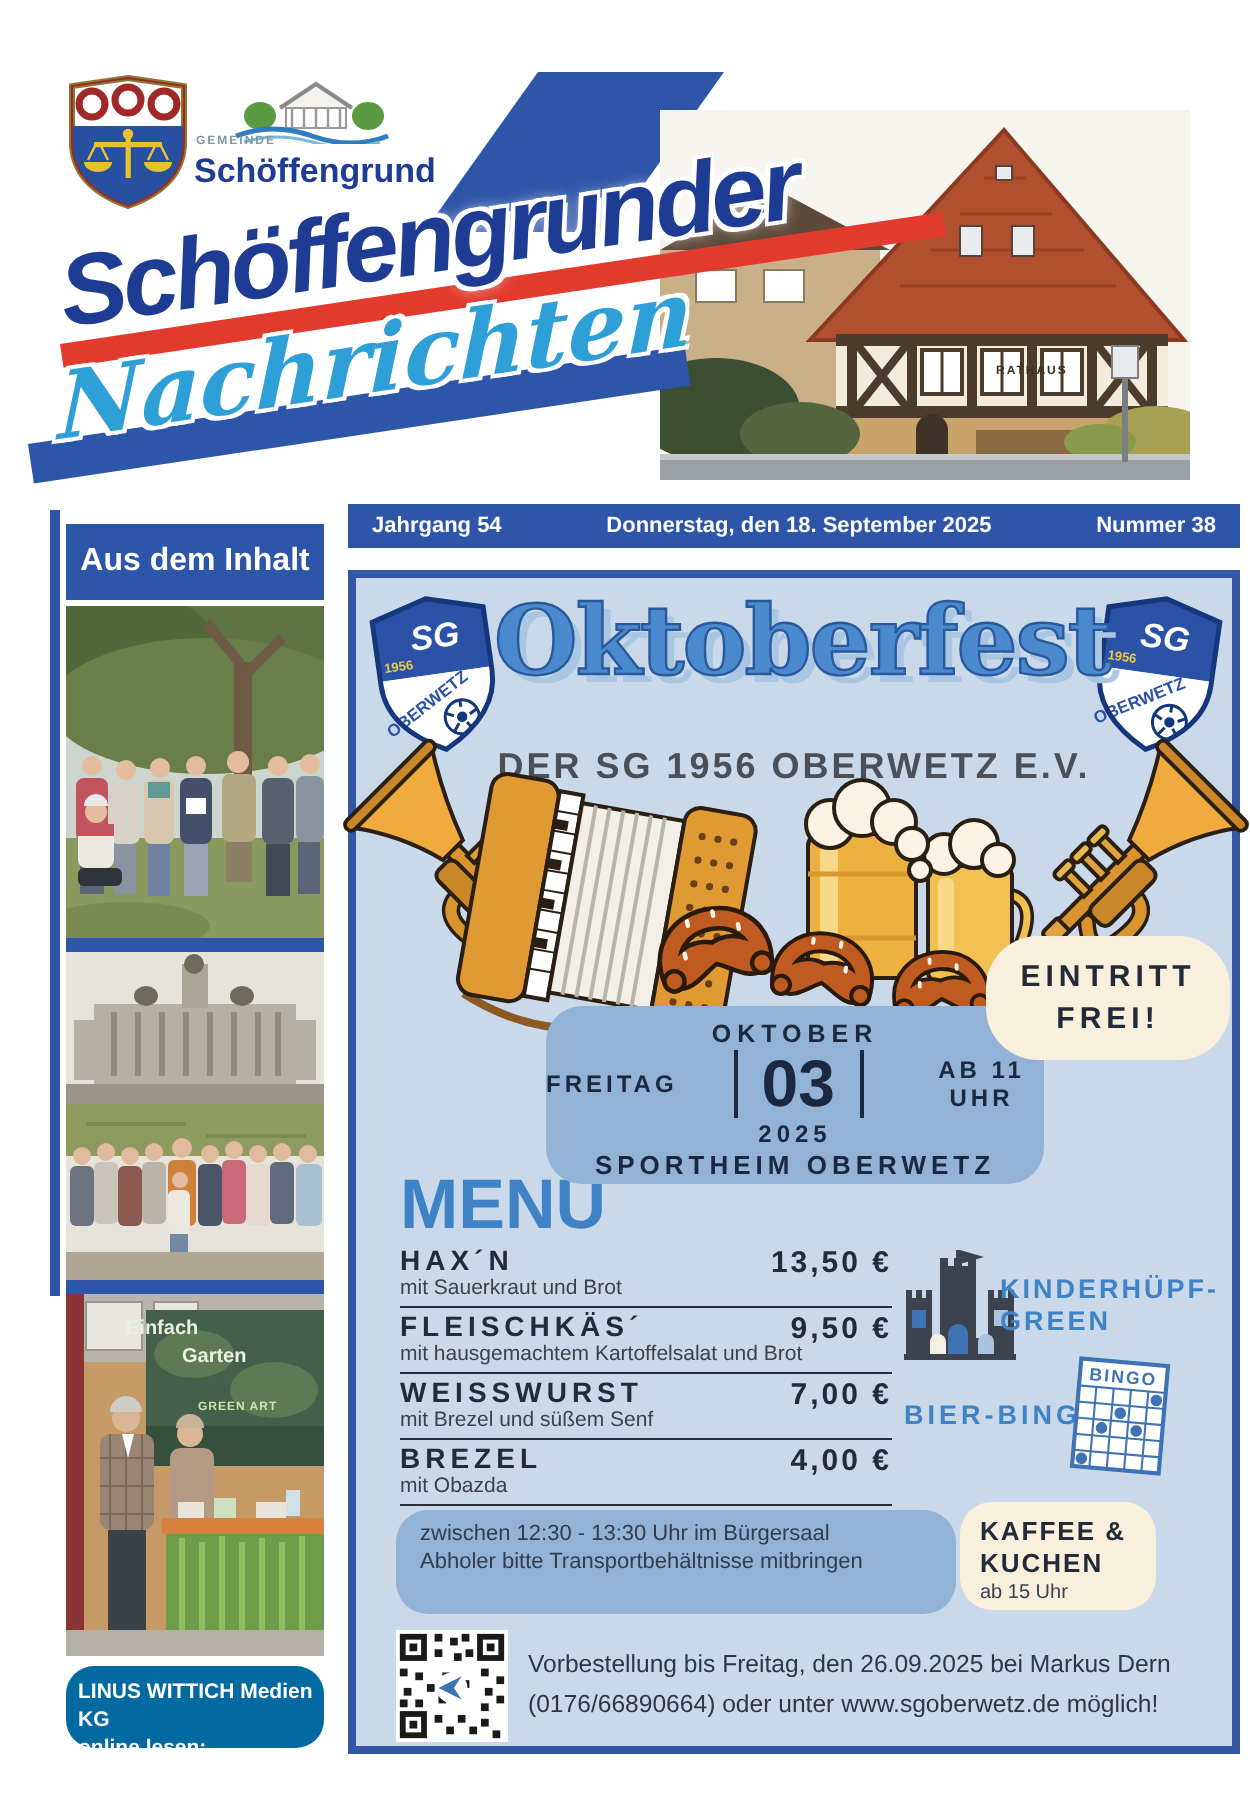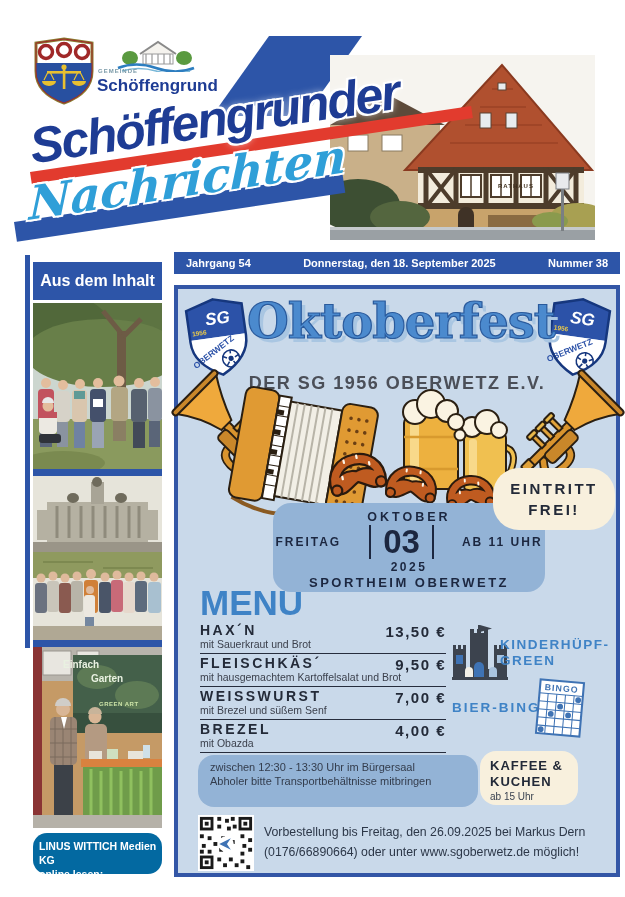--- a/index.html
+++ b/index.html
@@ -51,21 +51,21 @@
   .crest{width:64px;height:80px;}
   .p-title{left:68px;top:4px;width:310px;text-align:center;z-index:2;
            font:bold 48px "DejaVu Serif",serif;color:#4b8ace;letter-spacing:-1px;
            -webkit-text-stroke:1.2px #2a5a9c;text-shadow:4px 4px 0 #a9c6e2;}
   .p-sub{left:0;top:84px;width:438px;text-align:center;font-weight:600;font-size:18px;
          color:#4b4f58;letter-spacing:1.5px;}
   .illus{left:0;top:96px;width:438px;height:140px;}
   .bubble{left:315px;top:179px;width:122px;height:62px;background:#f8f0dd;border-radius:26px;
           display:flex;flex-direction:column;align-items:center;justify-content:center;z-index:6;
           color:#232a38;font-weight:800;font-size:15px;letter-spacing:2.5px;line-height:21px;}
-  .datebox{left:95px;top:214px;width:272px;height:89px;background:#93b3d6;border-radius:18px;
+  .datebox{left:95px;top:214px;width:249px;height:89px;background:#93b3d6;border-radius:18px;
            color:#1c2740;text-align:center;box-sizing:border-box;padding-top:7px;z-index:4;}
   .db-month{font-size:12.5px;font-weight:800;letter-spacing:3px;}
   .db-row{display:flex;align-items:center;justify-content:center;gap:28px;margin-top:1px;}
   .db-side{font-size:12px;font-weight:800;letter-spacing:2px;}
   .db-day{font-size:33px;font-weight:900;padding:0 12px;border-left:2.5px solid #1c2740;
           border-right:2.5px solid #1c2740;line-height:34px;}
   .db-year{font-size:12px;font-weight:800;letter-spacing:2.5px;margin-top:1px;}
   .db-venue{font-size:13px;font-weight:800;letter-spacing:2.5px;margin-top:1px;}
   .menu-head{left:22px;top:294px;display:flex;align-items:baseline;gap:28px;white-space:nowrap;}
   .menu-word{font-size:35px;font-weight:900;color:#3f83c6;}

